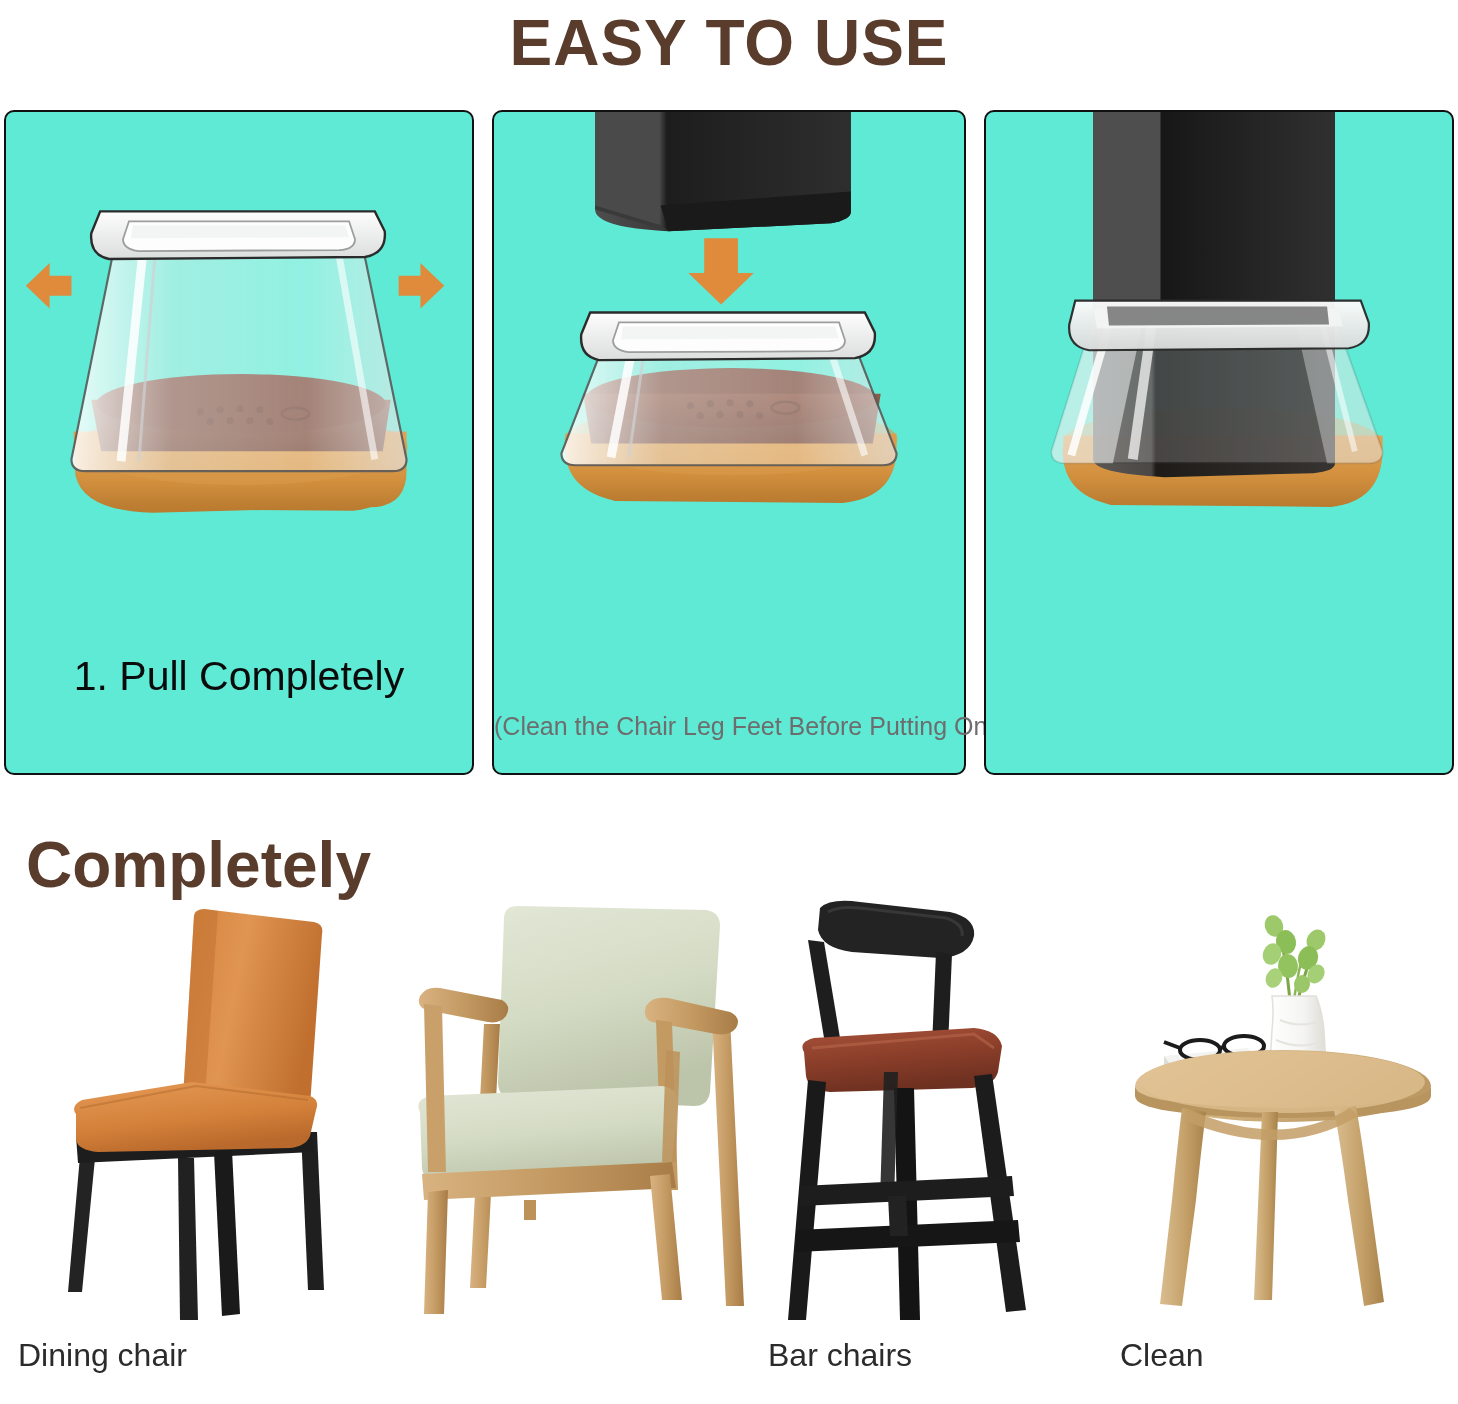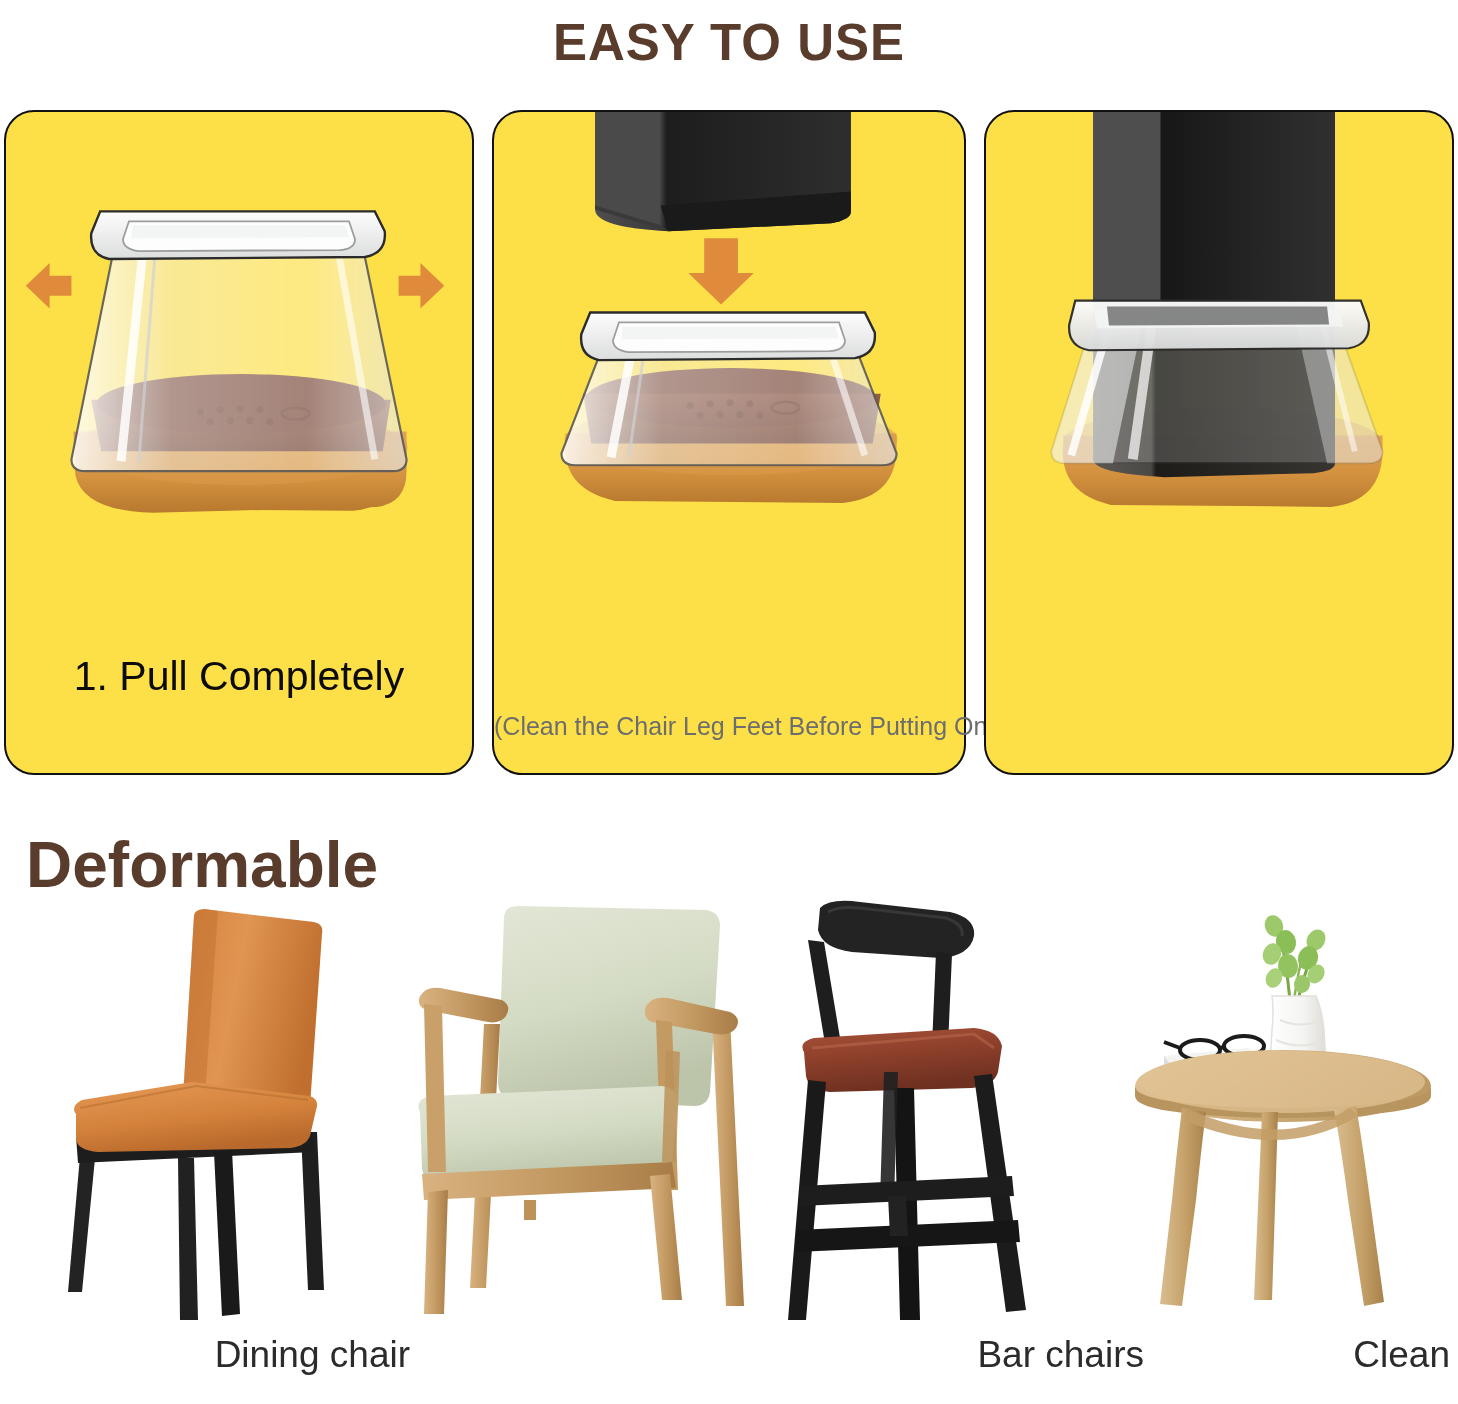--- a/index.html
+++ b/index.html
@@ -8,29 +8,29 @@
     background: #ffffff;
     font-family: "Liberation Sans", sans-serif;
     overflow: hidden;
   }
   .page { position: relative; width: 1458px; height: 1404px; background:#fff; }
 
   
   .main-title {
     position: absolute; left: 0; top: 2px; width: 1458px;
     text-align: center;
-    font-size: 51px; font-weight: bold; letter-spacing: 1px;
+    font-size: 64px; font-weight: bold; letter-spacing: 1px;
     color: #5a3c2c; line-height: 82px;
   }
 
   
   .steps { position: absolute; left: 4px; top: 110px; width: 1450px; height: 665px; }
   .panel {
     position: absolute; top: 0; height: 665px;
-    border: 2.5px solid #111; border-radius: 30px; background: #fde047;
+    border: 2.5px solid #111; border-radius: 10px; background: #5eead4;
   }
   #panel-1 { left: 0px;   width: 470px; }
   #panel-2 { left: 488px; width: 474px; }
   #panel-3 { left: 980px; width: 470px; }
 
   .panel-art { position: absolute; left: 0; top: 0; width: 100%; height: 530px; overflow: hidden; }
   .panel-art svg { display:block; width: 100%; height: 100%; }
 
   .step-caption {
     position: absolute; left: 0; width: 100%; top: 536px;
@@ -50,21 +50,21 @@
   }
 
   .gallery { position: absolute; left: 0; top: 900px; width: 1458px; height: 504px; }
   .item {
     position: absolute; top: 0; height: 504px;
   }
   .item .art { position: absolute; left: 0; top: 0; width: 100%; height: 420px; }
   .item .art svg { display: block; width: 100%; height: 100%; }
   .item .label {
     position: absolute; left: 0; top: 424px; width: 100%;
-    text-align: right; font-size: 37px; color: #2b2b2b; line-height: 62px;
+    text-align: left; font-size: 32px; color: #2b2b2b; line-height: 62px;
     white-space: nowrap;
   }
   #item-0 { left: 18px;   width: 392px; }
   #item-1 { left: 400px;  width: 372px; }
   #item-2 { left: 768px;  width: 376px; }
   #item-3 { left: 1120px; width: 330px; }
 </style>
 </head>
 <body>
 
@@ -254,21 +254,21 @@
 
           <path d="M90 188 L378 188 L386 210 Q388 232 366 236 L104 238 Q82 234 84 212 Z" fill="url(#rimG3)" stroke="#2b2b2b" stroke-width="2.2" opacity="0.96"></path>
           <path d="M108 196 L356 196 L360 214 L112 216 Z" fill="#f4f5f5" opacity="0.8"></path>
 
           <path d="M122 194 L344 194 L346 212 L124 213 Z" fill="#2b2b2b" opacity="0.55"></path>
         </svg>
       </div>
     </div>
   </div>
 
-  <div class="section-title">Deformable</div>
+  <div class="section-title">Completely</div>
 
   <div class="gallery">
 
     <div class="item" id="item-0">
       <div class="art">
         <svg viewBox="0 0 392 420" xmlns="http://www.w3.org/2000/svg">
           <defs>
             <linearGradient id="leatherG" x1="0" y1="0" x2="1" y2="0.3">
               <stop offset="0%" stop-color="#d4823b"></stop>
               <stop offset="45%" stop-color="#e09552"></stop>

